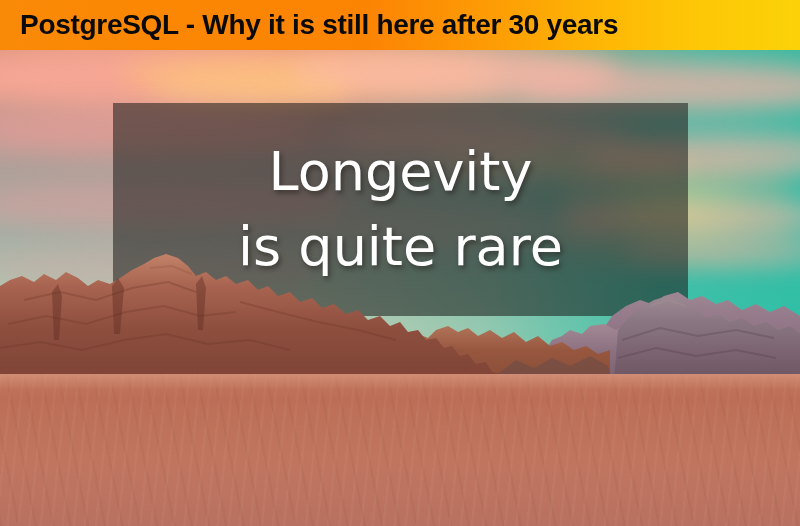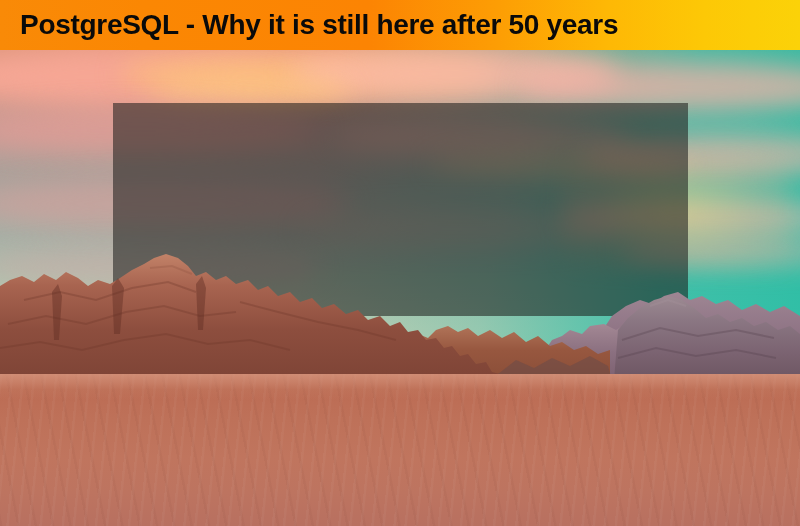--- a/index.html
+++ b/index.html
@@ -243,20 +243,24 @@
     <div class="cloud c8"></div>
     <div class="cloud c12"></div>
     <div class="cloud c9"></div>
     <div class="cloud c10"></div>
     <div class="cloud c11"></div>
     <div class="glow"></div>
   </div>
 
   <div class="overlay-box"></div>
 
+  <div class="title-block">
+    <div class="title-line">Longevity</div>
+    <div class="title-line">is quite rare</div>
+  </div>
 
   <svg class="terrain" width="800" height="526" viewBox="0 0 800 526" preserveAspectRatio="none" xmlns="http://www.w3.org/2000/svg">
     <defs>
       <linearGradient id="rockNearL" x1="0" y1="0" x2="0" y2="1">
         <stop offset="0%" stop-color="#C28268"></stop>
         <stop offset="25%" stop-color="#A86450"></stop>
         <stop offset="60%" stop-color="#8D4E3E"></stop>
         <stop offset="100%" stop-color="#7E4436"></stop>
       </linearGradient>
       <linearGradient id="rockNearR" x1="0" y1="0" x2="0" y2="1">
@@ -338,16 +342,16 @@
     </g>
 
     <path fill="#6A4A48" opacity="0.55" d="M498 374 L516 360 L534 368 L552 358 L570 366 L590 356 L608 366
          L612 380 L498 380 Z"></path>
   </svg>
 
   <div class="floor"></div>
   <div class="floor-haze"></div>
 
   <div class="banner">
-    <div class="banner-title">PostgreSQL - Why it is still here after 50 years</div>
+    <div class="banner-title">PostgreSQL - Why it is still here after 30 years</div>
   </div>
 
 </div>
 
 </body></html>

